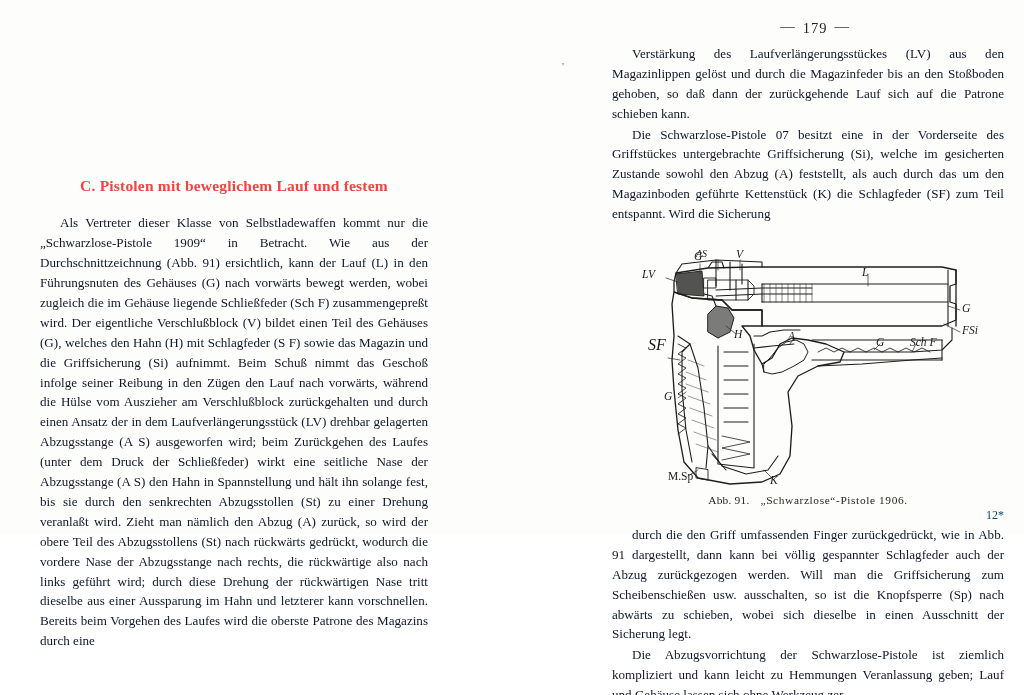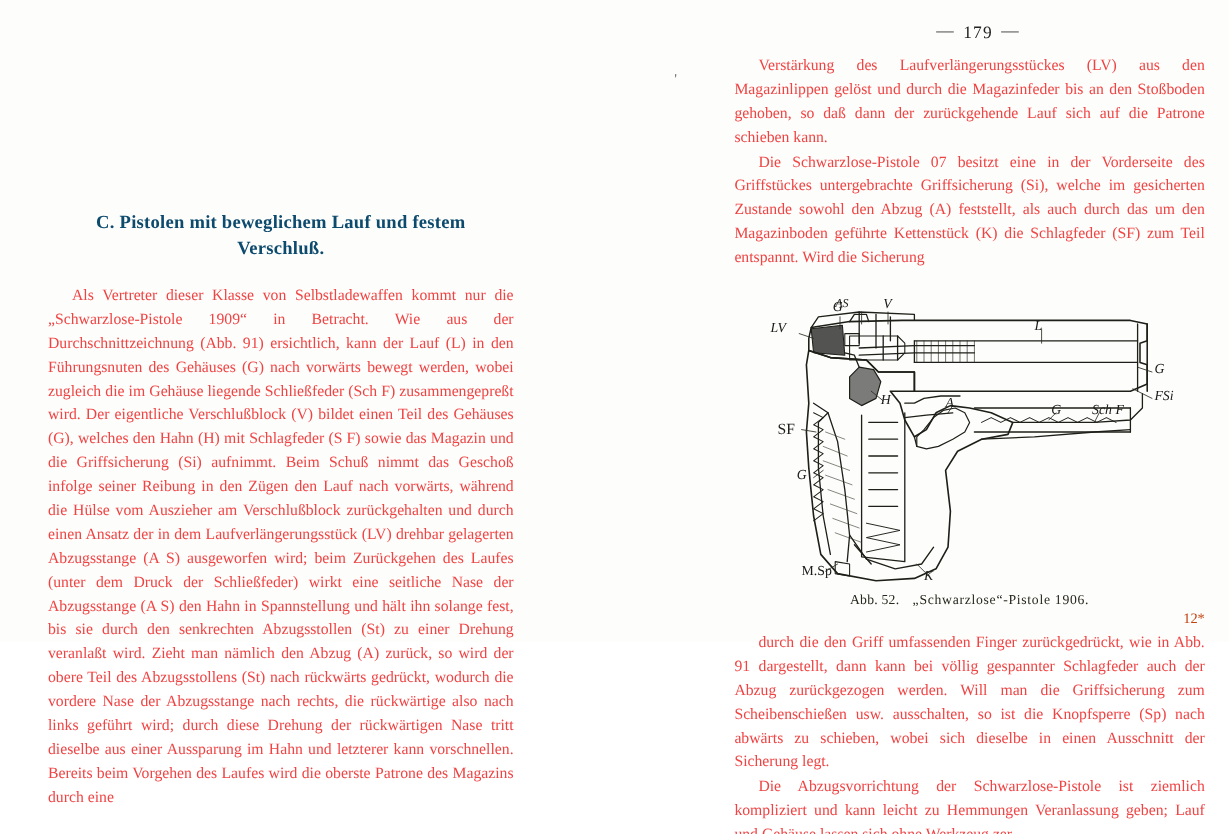--- a/index.html
+++ b/index.html
@@ -53,32 +53,32 @@
     width: 392px;
   }
 
   h2.section-heading {
     font-size: 15.5px;
     font-weight: bold;
     text-align: center;
     line-height: 1.45;
     margin: 0 0 16px 0;
     letter-spacing: 0.2px;
-    color: #0c4a6e;
+    color: #ef4444;
   }
   h2.section-heading .l2 { display: block; }
 
   p.body {
     margin: 0;
     font-size: 13.1px;
     line-height: 1.52;
     text-align: justify;
     text-justify: inter-word;
     text-indent: 20px;
-    color: #ef4444;
+    color: #0f172a;
     hyphens: manual;
   }
   p.body + p.body { margin-top: 1px; }
 
   
   .figure {
     position: relative;
     margin: 16px 0 4px 0;
     width: 392px;
     height: 275px;
@@ -91,21 +91,21 @@
     color: #27271f;
     margin-top: 2px;
   }
   .fig-caption .cap-label { letter-spacing: 0.6px; }
 
   .folio {
     position: absolute;
     right: 20px;
     bottom: 12px;
     font-size: 12px;
-    color: #c2410c;
+    color: #0c4a6e;
   }
 
   .stray-mark {
     position: absolute;
     left: 562px;
     top: 60px;
     font-size: 11px;
     color: #5c5c55;
   }
 </style>
@@ -116,21 +116,20 @@
 
   <div class="page-number">
     <span class="dash">—</span><span>179</span><span class="dash">—</span>
   </div>
 
   <div class="stray-mark">'</div>
 
   <div class="col-left">
     <h2 class="section-heading">
       <span>C. Pistolen mit beweglichem Lauf und festem</span>
-      <span class="l2">Verschluß.</span>
     </h2>
     <p class="body">Als Vertreter dieser Klasse von Selbstladewaffen kommt nur die „Schwarzlose-Pistole 1909“ in Betracht. Wie aus der Durchschnittzeichnung (Abb. 91) ersichtlich, kann der Lauf (L) in den Führungsnuten des Gehäuses (G) nach vorwärts bewegt werden, wobei zugleich die im Gehäuse liegende Schließfeder (Sch F) zusammengepreßt wird. Der eigentliche Verschlußblock (V) bildet einen Teil des Gehäuses (G), welches den Hahn (H) mit Schlagfeder (S F) sowie das Magazin und die Griffsicherung (Si) aufnimmt. Beim Schuß nimmt das Geschoß infolge seiner Reibung in den Zügen den Lauf nach vorwärts, während die Hülse vom Auszieher am Verschlußblock zurückgehalten und durch einen Ansatz der in dem Laufverlängerungsstück (LV) drehbar gelagerten Abzugsstange (A S) ausgeworfen wird; beim Zurückgehen des Laufes (unter dem Druck der Schließfeder) wirkt eine seitliche Nase der Abzugsstange (A S) den Hahn in Spannstellung und hält ihn solange fest, bis sie durch den senkrechten Abzugsstollen (St) zu einer Drehung veranlaßt wird. Zieht man nämlich den Abzug (A) zurück, so wird der obere Teil des Abzugsstollens (St) nach rückwärts gedrückt, wodurch die vordere Nase der Abzugsstange nach rechts, die rückwärtige also nach links geführt wird; durch diese Drehung der rückwärtigen Nase tritt dieselbe aus einer Aussparung im Hahn und letzterer kann vorschnellen. Bereits beim Vorgehen des Laufes wird die oberste Patrone des Magazins durch eine</p>
   </div>
 
   <div class="col-right">
     <p class="body">Verstärkung des Laufverlängerungsstückes (LV) aus den Magazinlippen gelöst und durch die Magazinfeder bis an den Stoßboden gehoben, so daß dann der zurückgehende Lauf sich auf die Patrone schieben kann.</p>
     <p class="body">Die Schwarzlose-Pistole 07 besitzt eine in der Vorderseite des Griffstückes untergebrachte Griffsicherung (Si), welche im gesicherten Zustande sowohl den Abzug (A) feststellt, als auch durch das um den Magazinboden geführte Kettenstück (K) die Schlagfeder (SF) zum Teil entspannt. Wird die Sicherung</p>
 
     <div class="figure">
       <svg width="392" height="258" viewBox="0 0 392 258">
@@ -260,27 +259,27 @@
       <div style="position:absolute;left:84px;top:8px;font-style:italic;font-size:10px;">AS</div>
       <div style="position:absolute;left:124px;top:8px;font-style:italic;font-size:11.5px;">V</div>
       <div style="position:absolute;left:30px;top:28px;font-style:italic;font-size:11.5px;">LV</div>
       <div style="position:absolute;left:250px;top:26px;font-style:italic;font-size:11.5px;">L</div>
       <div style="position:absolute;left:350px;top:62px;font-style:italic;font-size:11.5px;">G</div>
       <div style="position:absolute;left:350px;top:84px;font-style:italic;font-size:11.5px;">FSi</div>
       <div style="position:absolute;left:122px;top:88px;font-style:italic;font-size:11.5px;">H</div>
       <div style="position:absolute;left:176px;top:90px;font-style:italic;font-size:11.5px;">A</div>
       <div style="position:absolute;left:264px;top:96px;font-style:italic;font-size:11.5px;">G</div>
       <div style="position:absolute;left:298px;top:96px;font-style:italic;font-size:11.5px;text-align:center;">Sch F</div>
-      <div style="position:absolute;left:36px;top:110px;font-size:13px;">SF</div>
+      <div style="position:absolute;left:36px;top:96px;font-style:italic;font-size:16px;">SF</div>
       <div style="position:absolute;left:52px;top:150px;font-style:italic;font-size:11.5px;">G</div>
       <div style="position:absolute;left:56px;top:230px;font-size:11.5px;">M.Sp</div>
       <div style="position:absolute;left:158px;top:234px;font-style:italic;font-size:11.5px;">K</div>
 
       <div class="fig-caption" style="position:absolute;left:0;top:252px;width:392px;">
-        <span>Abb. 52.</span>
+        <span>Abb. 91.</span>
         <span class="cap-label" style="margin-left:8px;">„Schwarzlose“-Pistole 1906.</span>
       </div>
     </div>
 
     <p class="body" style="margin-top:10px;">durch die den Griff umfassenden Finger zurückgedrückt, wie in Abb. 91 dargestellt, dann kann bei völlig gespannter Schlagfeder auch der Abzug zurückgezogen werden. Will man die Griffsicherung zum Scheibenschießen usw. ausschalten, so ist die Knopfsperre (Sp) nach abwärts zu schieben, wobei sich dieselbe in einen Ausschnitt der Sicherung legt.</p>
     <p class="body">Die Abzugsvorrichtung der Schwarzlose-Pistole ist ziemlich kompliziert und kann leicht zu Hemmungen Veranlassung geben; Lauf und Gehäuse lassen sich ohne Werkzeug zer-</p>
   </div>
 
   <div class="folio">12*</div>
 </div>

